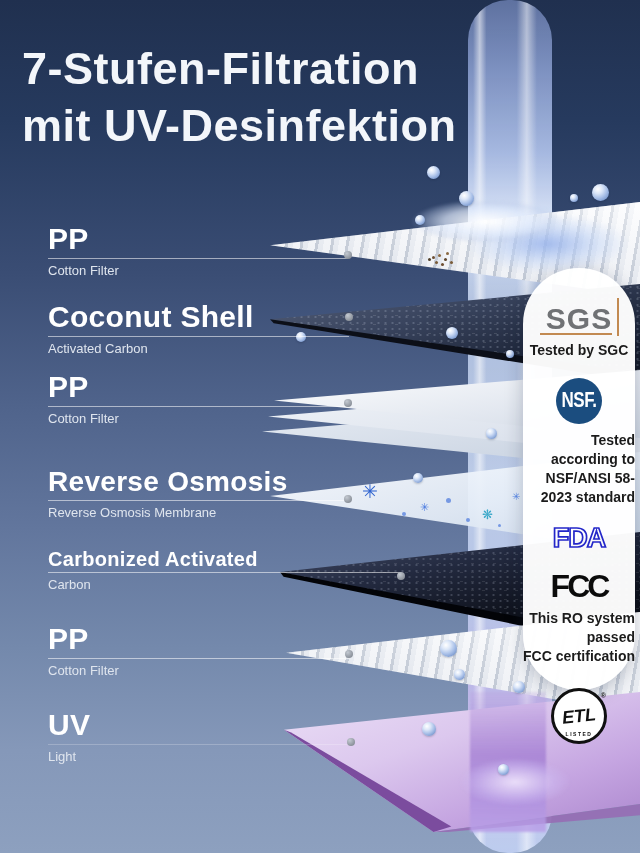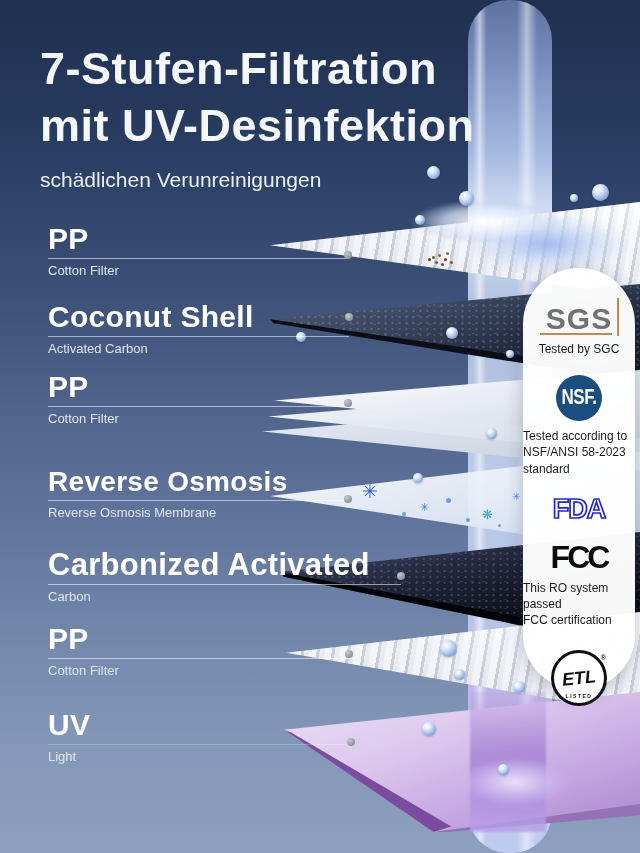--- a/index.html
+++ b/index.html
@@ -16,21 +16,21 @@
       linear-gradient(90deg,rgba(255,255,255,0) 6%,rgba(255,255,255,.55) 14%,rgba(255,255,255,0) 22%,rgba(255,255,255,0) 58%,rgba(255,255,255,.5) 70%,rgba(255,255,255,0) 82%),
       linear-gradient(180deg,rgba(110,130,180,.8) 0%,rgba(140,160,210,.85) 8%,rgba(180,198,238,.9) 18%,rgba(221,232,252,.95) 25%,rgba(200,216,245,.8) 38%,rgba(208,222,248,.82) 55%,rgba(198,212,244,.84) 70%,rgba(196,188,238,.88) 80%,rgba(208,198,242,.92) 88%,rgba(190,206,240,.96) 100%);
   }
   .splash{position:absolute;z-index:5;border-radius:50%;filter:blur(1px);}
   .drop{position:absolute;z-index:6;border-radius:50%;
     background:radial-gradient(circle at 35% 30%,#ffffff 0%,#dbe6f8 28%,#a9c0e8 55%,#7e9cd0 78%,#6c88bc 100%);
     box-shadow:0 1px 2px rgba(20,30,60,.25);}
   .bead{position:absolute;z-index:7;width:8px;height:8px;border-radius:50%;
     background:radial-gradient(circle at 35% 30%,#c3c9d1,#8d939c 70%);}
   
-  .header{position:absolute;left:40px;top:40px;z-index:7;color:#f3f6fa;}
+  .header{position:absolute;left:22px;top:40px;z-index:7;color:#f3f6fa;}
   .title{font-size:45px;font-weight:700;line-height:1.27;letter-spacing:.5px;}
   .subtitle{margin-top:12px;font-size:21px;line-height:1.38;font-weight:500;color:#eaeff6;}
   
   .stage{position:absolute;left:48px;z-index:7;color:#ffffff;}
   .stage-name{font-weight:700;line-height:1.02;letter-spacing:.3px;}
   .stage-rule{height:1px;background:rgba(255,255,255,.55);margin:3px 0 4px 0;}
   .stage-sub{font-size:13px;font-weight:500;color:#dfe5ee;}
   
   .layer{position:absolute;z-index:4;}
   .face{position:absolute;left:0;top:0;width:100%;height:100%;}
@@ -62,21 +62,21 @@
   .grit{position:absolute;z-index:6;width:3px;height:3px;border-radius:50%;background:#6e4f33;
     box-shadow:6px -2px 0 #8a6a42,12px 2px 0 #5f462c,3px 5px 0 #7a5c3a,14px -4px 0 #8a6a42,9px 7px 0 #6e4f33,18px 5px 0 #7a5c3a,-4px 2px 0 #50402a;}
   
   .capsule{
     position:absolute;left:523px;top:268px;width:112px;height:422px;z-index:8;
     background:rgba(255,255,255,.97);border-radius:56px;
     box-shadow:0 4px 18px rgba(20,30,60,.25);
     display:flex;flex-direction:column;align-items:center;padding-top:34px;box-sizing:border-box;
   }
   .cert{display:flex;flex-direction:column;align-items:center;}
-  .cert-caption{font-size:12px;font-weight:400;color:#1b1b1b;text-align:left;line-height:1.35;margin-top:7px;}
+  .cert-caption{font-size:14px;font-weight:700;color:#1b1b1b;text-align:right;line-height:1.35;margin-top:7px;}
   .sgs-wrap{position:relative;margin-top:2px;}
   .sgs-text{font-size:30px;font-weight:800;color:#707275;letter-spacing:1px;line-height:1;}
   .sgs-h{position:absolute;left:-6px;bottom:-1px;width:72px;height:2px;background:#c28a52;}
   .sgs-v{position:absolute;right:-7px;top:-6px;width:2px;height:38px;background:#c28a52;}
   .nsf-circle{width:46px;height:46px;border-radius:50%;background:#1b4d7f;display:flex;align-items:center;justify-content:center;}
   .nsf-text{color:#ffffff;font-size:17px;font-weight:800;letter-spacing:-.5px;transform:scaleY(1.25);}
   .fcc-text{font-size:32px;font-weight:800;color:#0b0b0b;letter-spacing:-3px;line-height:1;}
   .etl-circle{position:relative;width:50px;height:50px;border-radius:50%;border:3px solid #101010;background:#ffffff;
     display:flex;align-items:center;justify-content:center;margin-top:4px;}
   .etl-text{font-size:18px;font-weight:800;font-style:italic;color:#101010;transform:rotate(-6deg);}
@@ -90,21 +90,20 @@
 <div id="stage-root">
 
   <div class="stream"></div>
 
   <div class="header">
     <div class="title">
       <div>7-Stufen-Filtration</div>
       <div>mit UV-Desinfektion</div>
     </div>
     <div class="subtitle">
-      <div>schädlichen Verunreinigungen</div>
     </div>
   </div>
 
   <div class="layer" style="left:270px;top:202px;width:370px;height:94px;">
     <div class="face pleat"></div>
     <div style="position:absolute;left:195px;top:12px;width:165px;height:60px;border-radius:50%;filter:blur(2px);background:radial-gradient(closest-side,rgba(150,178,235,.85),rgba(190,210,245,.5) 60%,transparent 100%);"></div>
   </div>
   <div class="grit" style="left:432px;top:256px;"></div>
 
   <div class="layer" style="left:270px;top:284px;width:370px;height:98px;">
@@ -179,21 +178,21 @@
     <div class="stage-name" style="font-size:30px;">PP</div>
     <div class="stage-rule" style="width:300px;"></div>
     <div class="stage-sub">Cotton Filter</div>
   </div>
   <div class="stage" style="top:468px;">
     <div class="stage-name" style="font-size:28px;">Reverse Osmosis</div>
     <div class="stage-rule" style="width:300px;"></div>
     <div class="stage-sub">Reverse Osmosis Membrane</div>
   </div>
   <div class="stage" style="top:549px;">
-    <div class="stage-name" style="font-size:31px;">Carbonized Activated</div>
+    <div class="stage-name" style="font-size:20px;">Carbonized Activated</div>
     <div class="stage-rule" style="width:353px;"></div>
     <div class="stage-sub">Carbon</div>
   </div>
   <div class="stage" style="top:624px;">
     <div class="stage-name" style="font-size:30px;">PP</div>
     <div class="stage-rule" style="width:301px;"></div>
     <div class="stage-sub">Cotton Filter</div>
   </div>
   <div class="stage" style="top:710px;">
     <div class="stage-name" style="font-size:30px;">UV</div>

